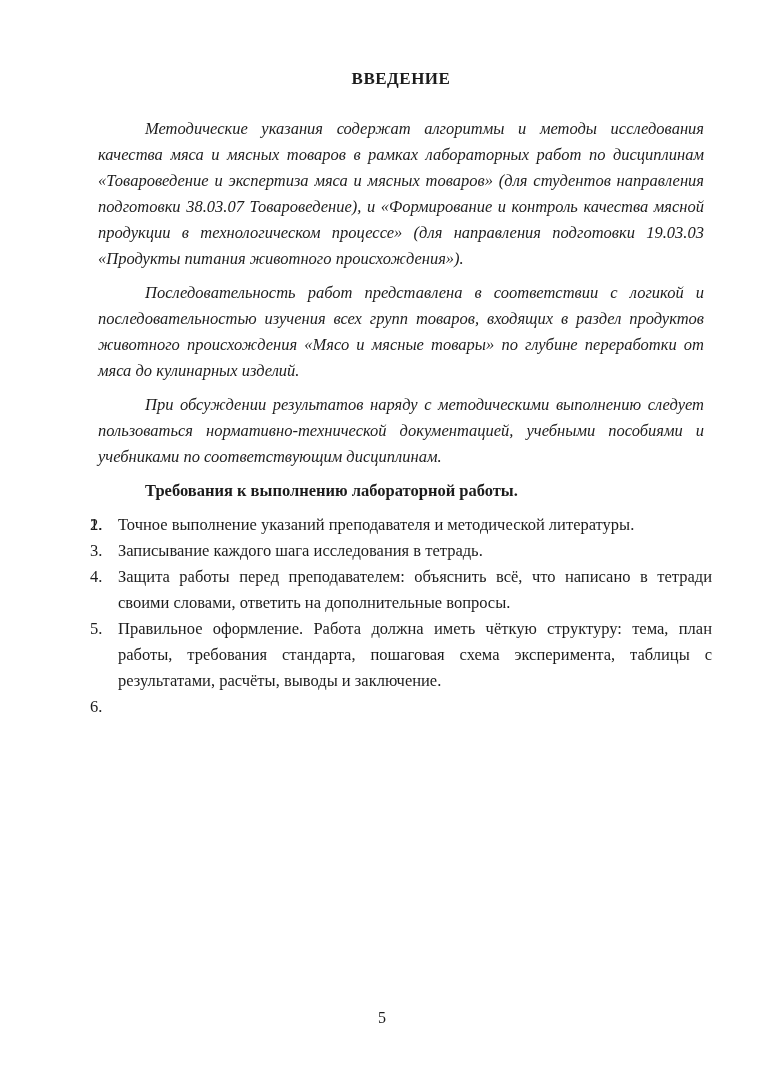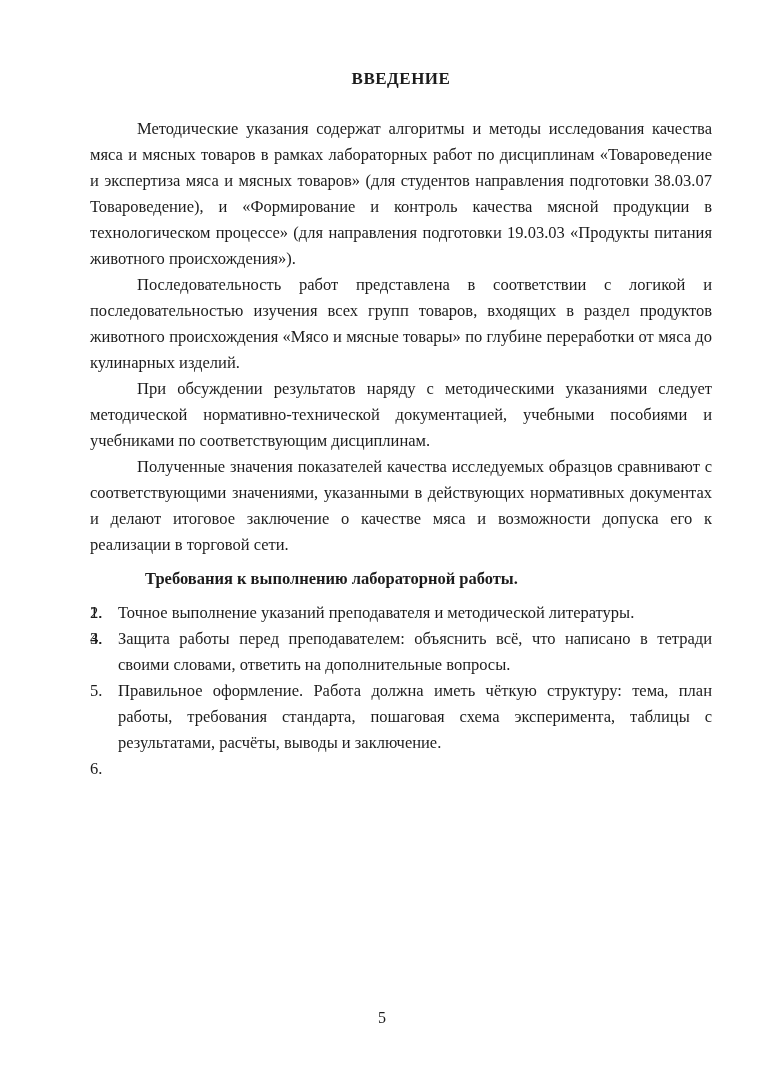--- a/index.html
+++ b/index.html
@@ -20,23 +20,24 @@
     line-height: 26px;
   }
   .doc-title {
     text-align: center;
     font-weight: bold;
     font-size: 17px;
     letter-spacing: 0.5px;
     margin: 0 0 24px 0;
   }
   .para {
-    margin: 0;
+    margin: 8px;
     text-align: justify;
     text-indent: 47px;
+    font-style: italic;
   }
   .req-heading {
     margin: 8px;
     text-align: justify;
     text-indent: 47px;
     font-weight: bold;
   }
   .num-list {
     margin: 0;
     padding: 0;
@@ -65,36 +66,36 @@
 <body>
 
 <div class="page">
 
   <h1 class="doc-title">ВВЕДЕНИЕ</h1>
 
   <p class="para">Методические указания содержат алгоритмы и методы исследования качества мяса и мясных товаров в рамках лабораторных работ по дисциплинам «Товароведение и экспертиза мяса и мясных товаров» (для студентов направления подготовки 38.03.07 Товароведение), и «Формирование и контроль качества мясной продукции в технологическом процессе» (для направления подготовки 19.03.03 «Продукты питания животного происхождения»).</p>
 
   <p class="para">Последовательность работ представлена в соответствии с логикой и последовательностью изучения всех групп товаров, входящих в раздел продуктов животного происхождения «Мясо и мясные товары» по глубине переработки от мяса до кулинарных изделий.</p>
 
-  <p class="para">При обсуждении результатов наряду с методическими указаниями следует методической нормативно-технической документацией, учебными пособиями и учебниками по соответствующим дисциплинам.</p>
+  <p class="para">При обсуждении результатов наряду с методическими выполнению следует пользоваться нормативно-технической документацией, учебными пособиями и учебниками по соответствующим дисциплинам.</p>
 
-  <p class="para">Полученные значения показателей качества исследуемых образцов сравнивают с соответствующими значениями, указанными в действующих нормативных документах и делают итоговое заключение о качестве мяса и возможности допуска его к реализации в торговой сети.</p>
 
   <p class="req-heading">Требования к выполнению лабораторной работы.</p>
 
   <ol class="num-list">
     <li class="num-item">
       <span class="num">1.</span>
     </li>
     <li class="num-item">
       <span class="num">2.</span>
       <span>Точное выполнение указаний преподавателя и методической литературы.</span>
     </li>
     <li class="num-item">
       <span class="num">3.</span>
+      <span>Записывание каждого шага исследования в тетрадь.</span>
     </li>
     <li class="num-item">
       <span class="num">4.</span>
       <span>Защита работы перед преподавателем: объяснить всё, что написано в тетради своими словами, ответить на дополнительные вопросы.</span>
     </li>
     <li class="num-item">
       <span class="num">5.</span>
       <span>Правильное оформление. Работа должна иметь чёткую структуру: тема, план работы, требования стандарта, пошаговая схема эксперимента, таблицы с результатами, расчёты, выводы и заключение.</span>
     </li>
     <li class="num-item">

